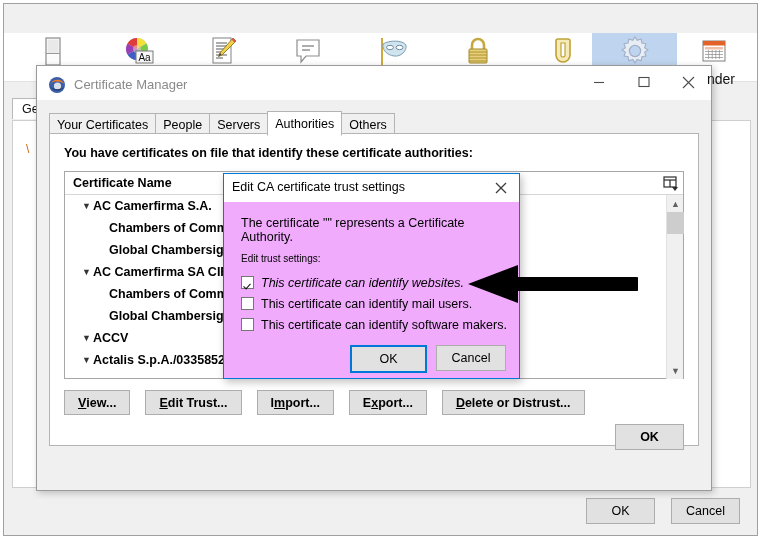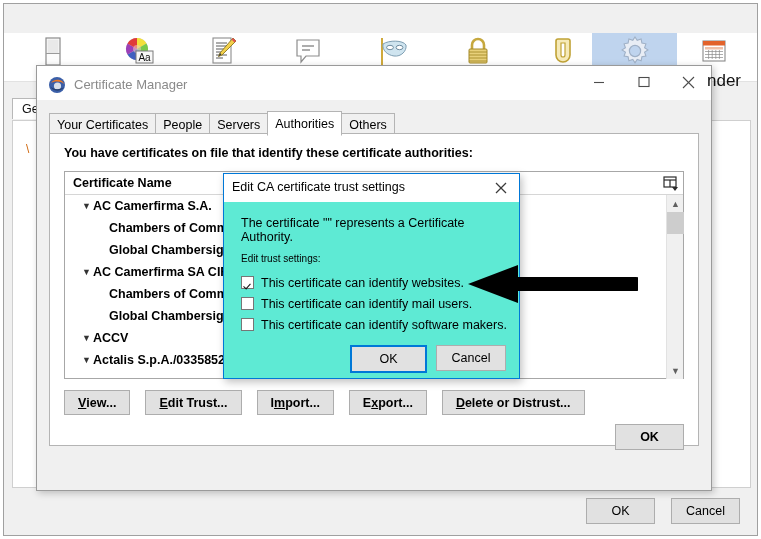--- a/index.html
+++ b/index.html
@@ -152,21 +152,21 @@
   }
 
   
   #cm-actions{position:absolute;left:14px;top:256px;font-size:0;}
   #cm-actions .btn{margin-right:15px;min-width:0;padding:0 13px;}
   #cm-ok{position:absolute;right:14px;top:290px;}
 
   
   #edit-dialog{
     position:absolute;left:223px;top:173px;width:297px;height:206px;
-    background:#5eead4;border:1px solid #0078d7;box-sizing:border-box;
+    background:#f0abfc;border:1px solid #0078d7;box-sizing:border-box;
     box-shadow:2px 3px 8px rgba(0,0,0,0.25);z-index:20;
   }
   #ed-titlebar{
     position:absolute;left:0;top:0;width:100%;height:28px;background:#ffffff;
   }
   #ed-title{position:absolute;left:8px;top:6px;font-size:12.5px;color:#000;}
   #ed-close{
     position:absolute;right:0;top:0;width:36px;height:27px;
     display:flex;align-items:center;justify-content:center;color:#3b3b3b;font-size:14px;
   }
@@ -176,32 +176,32 @@
   .ed-check{position:absolute;left:17px;font-size:12.5px;height:18px;}
   .ed-check .box{
     display:inline-block;width:13px;height:13px;border:1px solid #767676;
     background:#ffffff;box-sizing:border-box;vertical-align:-2px;position:relative;
     margin-right:7px;
   }
   .ed-check .box.checked::after{
     content:"";position:absolute;left:3px;top:5px;width:3px;height:6px;
     border:solid #111;border-width:0 1.5px 1.5px 0;transform:rotate(42deg);
   }
-  #ed-c1{top:74px;}
+  #ed-c1{top:74px;font-style:italic;}
   #ed-c2{top:95px;}
   #ed-c3{top:116px;}
   #ed-ok{position:absolute;left:126px;top:143px;width:77px;height:25px;}
   #ed-cancel{position:absolute;left:212px;top:143px;width:70px;height:25px;}
 
   
   #arrow{position:absolute;left:466px;top:262px;z-index:40;pointer-events:none;}
 
   
   #reminder-label{
-    position:absolute;left:707px;top:71px;font-size:17px;color:#111;z-index:5;
+    position:absolute;left:707px;top:71px;font-size:14px;color:#111;z-index:5;
   }
 </style>
 </head>
 <body>
 
 <div class="root">
 
   <div id="options-window">
 
 

